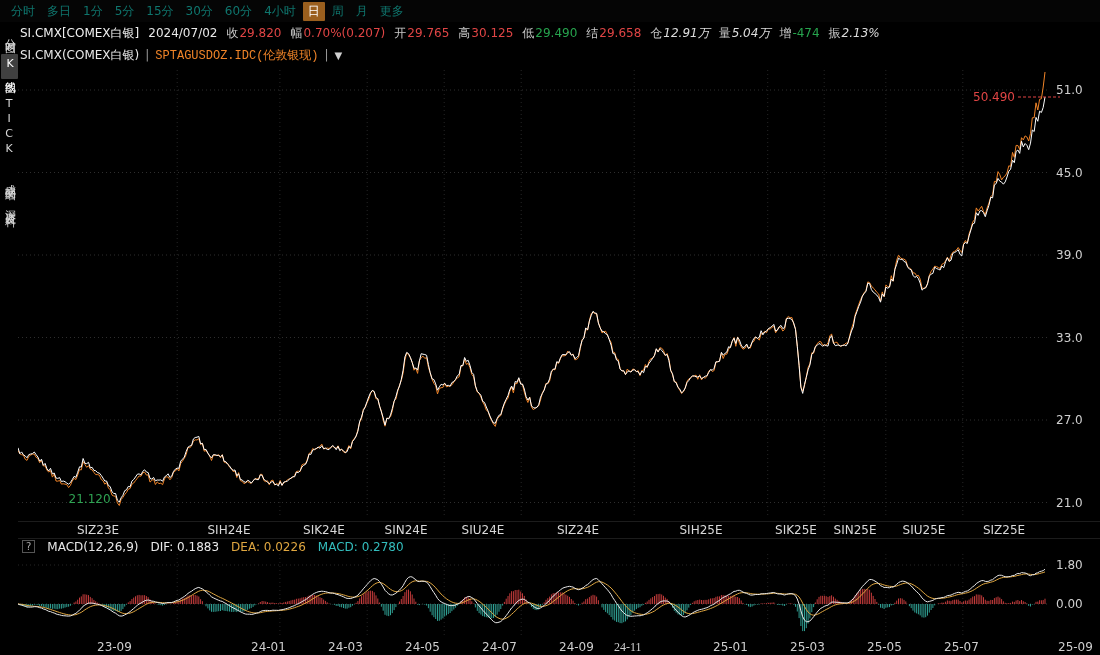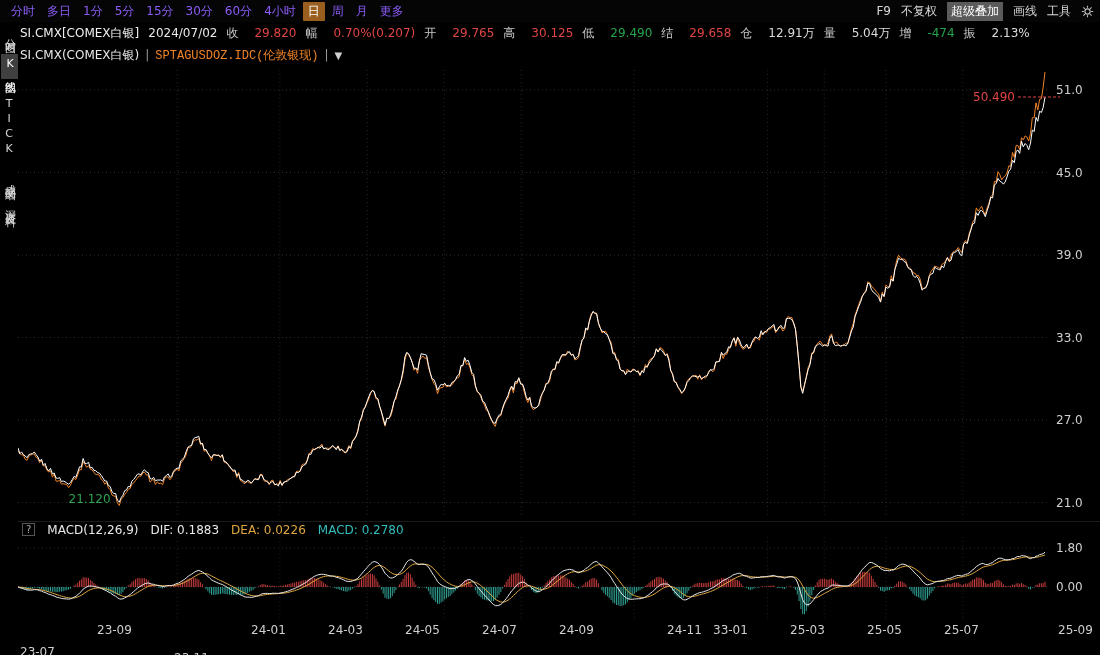--- a/index.html
+++ b/index.html
@@ -1,38 +1,38 @@
 <!DOCTYPE html>
 <html style="--up: #e04545; --down: #26a34d; --overlay: #f08428; --dea: #dfa640; --macd_label: #33bdbd; --hist_pos: #c33b3b; --hist_neg: #2f9e92;"><head>
 <meta charset="utf-8">
 <style>
   *{box-sizing:border-box;}
   html,body{margin:0;padding:0;background:#000;}
   body{width:1100px;height:655px;color:#ddd;font-family:"DejaVu Sans","Liberation Sans",sans-serif;font-size:12px;overflow:hidden;}
   .row1{height:22px;display:flex;align-items:center;padding:0 6px;background:#050505;}
   .period-tabs{display:flex;align-items:center;gap:2px;}
-  .tab{padding:1px 5px;color:#8b5cf6;cursor:pointer;white-space:nowrap;}
+  .tab{padding:1px 5px;color:#0f766e;cursor:pointer;white-space:nowrap;}
   .tab.active{background:#9a5f1e;color:#fff;border-radius:1px;}
   .right-tools{margin-left:auto;display:flex;align-items:center;gap:10px;}
   .rtool{color:#d8d8d8;cursor:pointer;white-space:nowrap;}
   .rtool.active{background:#5b5b5b;color:#fff;padding:1px 4px;}
   .gear{display:flex;align-items:center;cursor:pointer;}
   .below{display:flex;height:633px;}
   .sidebar{width:18px;display:flex;flex-direction:column;align-items:center;gap:18px;padding-top:8px;}
   .sitem{writing-mode:vertical-rl;text-orientation:upright;font-size:11px;letter-spacing:2px;color:#d8d8d8;cursor:pointer;}
   .sitem.active{background:#404040;color:#fff;padding:3px 1px;border-radius:1px;}
   .col{width:1082px;display:flex;flex-direction:column;}
   .quote-bar{height:22px;display:flex;align-items:center;gap:9px;white-space:nowrap;padding-left:2px;overflow:hidden;}
   .sym{color:#f0f0f0;}
   .qdate{color:#e8e8e8;}
   .qf .ql{color:#c8c8c8;}
-  .qf .qv{margin-left:16px;}
+  .qf .qv{margin-left:1px;}
   .v-red{color:var(--up,#e04545);}
   .v-green{color:var(--down,#26a34d);}
-  .v-white{color:#dcdcdc;}
+  .v-white{color:#dcdcdc;font-style:italic;}
   .overlay-bar{height:22px;display:flex;align-items:center;gap:6px;padding-left:2px;text-align:center;}
   .ob-primary{color:#e8e8e8;cursor:pointer;}
   .ob-sep{color:#9a9a9a;}
   .ob-secondary{color:var(--overlay,#f08428);cursor:pointer;font-family:Liberation Mono, monospace;}
   .ob-range{margin-left:auto;color:#d8d8d8;cursor:pointer;}
   .ob-caret{color:#cfcfcf;font-size:10px;margin-right:4px;cursor:pointer;}
   #main-chart,#macd-chart{display:block;background:#000;}
   .contract-row{height:17px;position:relative;border-top:1px solid #1c1c1c;}
   .contract-row span{position:absolute;top:1px;transform:translateX(-50%);color:#d8d8d8;white-space:nowrap;}
   .macd-header{height:16px;display:flex;align-items:center;gap:12px;padding-left:4px;border-top:1px solid #1c1c1c;white-space:nowrap;}
@@ -55,33 +55,20 @@
       <span class="tab">5分</span>
       <span class="tab">15分</span>
       <span class="tab">30分</span>
       <span class="tab">60分</span>
       <span class="tab">4小时</span>
       <span class="tab active">日</span>
       <span class="tab">周</span>
       <span class="tab">月</span>
       <span class="tab">更多</span>
     </div>
-  <div class="right-tools" id="right-tools">
-    <span class="rtool">F9</span>
-      <span class="rtool">不复权</span>
-      <span class="rtool active">超级叠加</span>
-      <span class="rtool">画线</span>
-      <span class="rtool">工具</span>
-      <span class="gear" id="gear-icon">
-      <svg width="13" height="13" viewBox="0 0 16 16">
-        <circle cx="8" cy="8" r="3.2" fill="none" stroke="#c0c0c0" stroke-width="1.4"></circle>
-        <path d="M8 1v2.5M8 12.5V15M1 8h2.5M12.5 8H15M3 3l1.8 1.8M11.2 11.2L13 13M13 3l-1.8 1.8M4.8 11.2L3 13" stroke="#c0c0c0" stroke-width="1.3"></path>
-      </svg>
-    </span>
-  </div>
 </div>
 
 <div class="below">
   <div class="sidebar" id="sidebar">
       <div class="sitem">分时图</div>
       <div class="sitem active">K线图</div>
       <div class="sitem">TICK</div>
       <div class="sitem">成交明细</div>
       <div class="sitem">深度资料</div>
     </div>
@@ -131,20 +118,33 @@
         <line x1="749.7" y1="4" x2="749.7" y2="450" stroke="#262626" stroke-dasharray="1 3"></line>
         <line x1="806.2" y1="4" x2="806.2" y2="450" stroke="#262626" stroke-dasharray="1 3"></line>
         <line x1="867.8" y1="4" x2="867.8" y2="450" stroke="#262626" stroke-dasharray="1 3"></line>
         <line x1="944.8" y1="4" x2="944.8" y2="450" stroke="#262626" stroke-dasharray="1 3"></line>
         <polyline points="0.0,384.3 1.8,387.8 3.6,388.7 5.4,389.1 7.2,393.2 9.0,394.4 10.8,390.4 12.7,389.1 14.5,388.1 16.3,388.2 18.1,391.3 19.9,392.5 21.7,396.7 23.5,394.3 25.3,399.9 27.1,399.8 28.9,404.0 30.7,406.1 32.5,404.7 34.4,411.1 36.2,408.0 38.0,415.0 39.8,415.2 41.6,414.4 43.4,418.1 45.2,417.8 47.0,418.1 48.8,418.6 50.6,421.6 52.4,419.4 54.2,415.1 56.1,412.4 57.9,413.5 59.7,409.0 61.5,403.6 63.3,403.9 65.1,395.6 66.9,398.5 68.7,401.3 70.5,399.7 72.3,403.2 74.1,403.8 75.9,406.4 77.7,408.6 79.6,408.6 81.4,409.2 83.2,413.4 85.0,414.7 86.8,418.2 88.6,416.4 90.4,421.9 92.2,423.8 94.0,429.1 95.8,430.0 97.6,430.3 99.4,436.9 101.3,439.5 103.1,433.5 104.9,431.4 106.7,428.5 108.5,426.4 110.3,423.1 112.1,422.5 113.9,418.2 115.7,417.0 117.5,414.6 119.3,412.2 121.1,409.9 123.0,410.2 124.8,406.7 126.6,406.2 128.4,409.1 130.2,408.9 132.0,416.1 133.8,414.4 135.6,413.1 137.4,418.5 139.2,415.9 141.0,417.6 142.8,417.2 144.6,418.7 146.5,412.9 148.3,410.8 150.1,411.0 151.9,413.8 153.7,411.6 155.5,406.1 157.3,405.1 159.1,402.6 160.9,404.9 162.7,397.5 164.5,395.0 166.3,392.4 168.2,388.5 170.0,381.3 171.8,381.9 173.6,379.6 175.4,375.2 177.2,373.8 179.0,374.0 180.8,372.7 182.6,378.6 184.4,377.2 186.2,385.2 188.0,384.6 189.9,387.4 191.7,389.9 193.5,394.5 195.3,389.2 197.1,389.2 198.9,389.6 200.7,388.7 202.5,391.7 204.3,388.6 206.1,396.1 207.9,396.8 209.7,397.5 211.5,401.1 213.4,402.2 215.2,405.6 217.0,405.0 218.8,411.5 220.6,406.6 222.4,414.7 224.2,415.3 226.0,417.7 227.8,416.6 229.6,415.6 231.4,416.7 233.2,417.3 235.1,414.8 236.9,413.2 238.7,412.6 240.5,413.3 242.3,408.3 244.1,408.4 245.9,414.6 247.7,415.7 249.5,414.8 251.3,418.8 253.1,414.7 254.9,414.1 256.8,419.1 258.6,417.4 260.4,418.8 262.2,414.4 264.0,419.4 265.8,416.7 267.6,415.6 269.4,413.9 271.2,412.9 273.0,412.3 274.8,411.3 276.6,409.3 278.4,405.5 280.3,405.1 282.1,405.7 283.9,398.9 285.7,398.0 287.5,398.0 289.3,393.4 291.1,387.4 292.9,386.6 294.7,382.5 296.5,383.8 298.3,382.4 300.1,381.8 302.0,380.2 303.8,378.1 305.6,382.8 307.4,382.6 309.2,382.0 311.0,382.5 312.8,381.3 314.6,380.2 316.4,381.6 318.2,382.5 320.0,379.8 321.8,383.8 323.6,383.3 325.5,385.9 327.3,386.9 329.1,383.8 330.9,379.6 332.7,382.9 334.5,374.6 336.3,372.5 338.1,370.3 339.9,363.8 341.7,356.2 343.5,352.9 345.3,343.3 347.2,341.3 349.0,336.8 350.8,333.0 352.6,327.4 354.4,324.5 356.2,326.1 358.0,332.9 359.8,332.7 361.6,340.3 363.4,345.1 365.2,354.1 367.0,360.2 368.9,352.3 370.7,352.3 372.5,350.8 374.3,344.9 376.1,334.9 377.9,333.2 379.7,325.5 381.5,319.2 383.3,314.5 385.1,307.2 386.9,294.1 388.7,287.1 390.5,288.4 392.4,292.1 394.2,296.2 396.0,304.2 397.8,302.1 399.6,307.4 401.4,294.7 403.2,291.6 405.0,290.2 406.8,292.4 408.6,291.6 410.4,301.3 412.2,307.0 414.1,313.4 415.9,317.3 417.7,319.7 419.5,327.9 421.3,322.6 423.1,321.7 424.9,321.5 426.7,317.3 428.5,320.9 430.3,320.2 432.1,320.2 433.9,318.9 435.8,316.0 437.6,313.8 439.4,311.8 441.2,310.8 443.0,300.2 444.8,299.8 446.6,293.5 448.4,298.4 450.2,297.3 452.0,301.8 453.8,308.4 455.6,310.8 457.4,320.1 459.3,326.1 461.1,327.2 462.9,331.0 464.7,335.9 466.5,339.1 468.3,344.2 470.1,345.6 471.9,350.8 473.7,354.7 475.5,358.1 477.3,360.4 479.1,353.2 481.0,350.8 482.8,349.5 484.6,343.1 486.4,338.3 488.2,334.5 490.0,332.1 491.8,325.1 493.6,320.9 495.4,326.9 497.2,317.3 499.0,317.7 500.8,312.5 502.7,317.6 504.5,318.8 506.3,326.1 508.1,332.4 509.9,336.5 511.7,331.1 513.5,340.9 515.3,343.7 517.1,342.3 518.9,341.0 520.7,339.8 522.5,334.0 524.3,326.9 526.2,323.6 528.0,317.3 529.8,317.8 531.6,315.2 533.4,306.6 535.2,303.0 537.0,304.0 538.8,296.5 540.6,297.3 542.4,292.6 544.2,289.7 546.0,289.9 547.9,289.3 549.7,285.1 551.5,287.2 553.3,288.7 555.1,288.1 556.9,293.8 558.7,293.4 560.5,291.6 562.3,282.6 564.1,273.8 565.9,271.8 567.7,263.6 569.6,264.0 571.4,254.7 573.2,247.6 575.0,246.1 576.8,247.6 578.6,247.8 580.4,256.4 582.2,261.6 584.0,266.9 585.8,265.8 587.6,265.2 589.4,269.0 591.2,273.1 593.1,276.4 594.9,286.1 596.7,286.6 598.5,292.7 600.3,293.5 602.1,302.7 603.9,304.6 605.7,305.1 607.5,308.7 609.3,303.0 611.1,305.3 612.9,305.8 614.8,303.0 616.6,303.4 618.4,305.8 620.2,304.5 622.0,309.7 623.8,304.5 625.6,304.2 627.4,298.5 629.2,301.5 631.0,295.4 632.8,292.6 634.6,292.4 636.5,289.1 638.3,283.1 640.1,286.1 641.9,281.7 643.7,282.2 645.5,284.4 647.3,289.8 649.1,287.5 650.9,292.6 652.7,303.9 654.5,308.8 656.3,315.7 658.1,316.0 660.0,320.9 661.8,324.4 663.6,327.5 665.4,325.8 667.2,322.1 669.0,315.5 670.8,312.9 672.6,311.9 674.4,310.2 676.2,310.1 678.0,309.1 679.8,313.3 681.7,308.8 683.5,313.9 685.3,311.2 687.1,312.2 688.9,310.5 690.7,305.3 692.5,303.7 694.3,305.5 696.1,304.5 697.9,296.3 699.7,295.6 701.5,295.0 703.4,287.1 705.2,292.5 707.0,288.2 708.8,288.2 710.6,283.3 712.4,281.0 714.2,275.4 716.0,271.6 717.8,280.3 719.6,270.9 721.4,277.4 723.2,280.8 725.0,283.2 726.9,282.3 728.7,279.4 730.5,281.8 732.3,282.1 734.1,276.5 735.9,275.3 737.7,271.0 739.5,272.4 741.3,274.1 743.1,267.8 744.9,267.4 746.7,265.3 748.6,266.6 750.4,262.7 752.2,263.2 754.0,261.3 755.8,260.1 757.6,266.8 759.4,263.9 761.2,260.8 763.0,261.7 764.8,265.0 766.6,263.4 768.4,252.3 770.3,250.5 772.1,251.7 773.9,251.5 775.7,258.0 777.5,262.6 779.3,280.7 781.1,299.0 782.9,320.7 784.7,325.2 786.5,319.8 788.3,310.7 790.1,301.5 791.9,297.8 793.8,286.8 795.6,287.3 797.4,280.7 799.2,277.8 801.0,275.7 802.8,275.7 804.6,278.9 806.4,279.3 808.2,279.1 810.0,276.9 811.8,269.9 813.6,267.9 815.5,277.5 817.3,276.4 819.1,276.3 820.9,279.3 822.7,280.4 824.5,279.3 826.3,278.9 828.1,276.9 829.9,277.6 831.7,269.5 833.5,262.7 835.3,257.3 837.1,249.0 839.0,243.6 840.8,238.3 842.6,233.6 844.4,229.9 846.2,226.7 848.0,224.5 849.8,215.9 851.6,216.6 853.4,220.0 855.2,222.0 857.0,223.8 858.8,226.3 860.7,228.0 862.5,235.5 864.3,225.9 866.1,230.8 867.9,218.9 869.7,220.6 871.5,221.0 873.3,209.7 875.1,215.3 876.9,202.9 878.7,194.2 880.5,189.1 882.4,191.9 884.2,192.8 886.0,193.1 887.8,194.4 889.6,200.2 891.4,202.1 893.2,203.3 895.0,206.9 896.8,207.0 898.6,209.7 900.4,209.3 902.2,213.2 904.0,222.2 905.9,222.4 907.7,221.4 909.5,217.5 911.3,209.6 913.1,205.4 914.9,203.0 916.7,200.2 918.5,200.6 920.3,201.5 922.1,202.4 923.9,198.3 925.7,197.4 927.6,194.9 929.4,191.2 931.2,195.3 933.0,189.4 934.8,186.2 936.6,185.3 938.4,184.1 940.2,181.5 942.0,184.3 943.8,186.5 945.6,177.9 947.4,174.5 949.3,177.0 951.1,167.9 952.9,162.8 954.7,156.1 956.5,153.6 958.3,141.9 960.1,145.0 961.9,142.7 963.7,140.3 965.5,145.6 967.3,148.5 969.1,142.0 970.9,137.1 972.8,130.7 974.6,128.8 976.4,115.4 978.2,115.8 980.0,105.6 981.8,108.7 983.6,113.9 985.4,111.3 987.2,109.8 989.0,107.0 990.8,99.8 992.6,100.4 994.5,86.4 996.3,91.3 998.1,79.4 999.9,79.5 1001.7,83.5 1003.5,71.7 1005.3,73.9 1007.1,69.9 1008.9,71.0 1010.7,75.0 1012.5,67.5 1014.3,51.8 1016.2,51.6 1018.0,36.8 1019.8,44.0 1021.6,33.3 1023.4,32.7 1025.2,21.0 1027.0,6.0" fill="none" stroke="#f08428" stroke-width="1"></polyline>
         <polyline points="0.0,381.8 1.8,387.7 3.6,385.9 5.4,388.8 7.2,389.9 9.0,391.8 10.8,388.6 12.7,388.0 14.5,387.6 16.3,386.0 18.1,388.7 19.9,391.0 21.7,395.2 23.5,393.2 25.3,399.3 27.1,397.4 28.9,402.6 30.7,405.0 32.5,402.3 34.4,407.9 36.2,407.0 38.0,412.0 39.8,412.4 41.6,411.6 43.4,415.6 45.2,415.0 47.0,415.7 48.8,417.1 50.6,418.2 52.4,416.6 54.2,413.7 56.1,410.4 57.9,411.3 59.7,406.3 61.5,400.8 63.3,401.0 65.1,392.5 66.9,397.3 68.7,397.6 70.5,396.3 72.3,401.9 74.1,401.3 75.9,404.4 77.7,404.7 79.6,406.7 81.4,407.1 83.2,409.3 85.0,412.1 86.8,415.0 88.6,415.0 90.4,419.5 92.2,420.6 94.0,425.8 95.8,427.5 97.6,427.5 99.4,434.2 101.3,436.0 103.1,431.8 104.9,429.3 106.7,424.7 108.5,423.8 110.3,420.4 112.1,420.8 113.9,415.1 115.7,413.5 117.5,411.0 119.3,408.3 121.1,407.9 123.0,408.9 124.8,405.3 126.6,403.8 128.4,406.0 130.2,406.6 132.0,412.4 133.8,413.1 135.6,411.4 137.4,414.8 139.2,414.0 141.0,414.1 142.8,413.9 144.6,415.2 146.5,410.9 148.3,409.7 150.1,407.8 151.9,411.5 153.7,410.2 155.5,405.4 157.3,403.2 159.1,402.1 160.9,402.3 162.7,395.1 164.5,393.2 166.3,391.1 168.2,385.4 170.0,381.2 171.8,380.0 173.6,379.4 175.4,372.9 177.2,371.5 179.0,371.2 180.8,370.4 182.6,377.8 184.4,377.4 186.2,383.7 188.0,383.4 189.9,387.1 191.7,390.0 193.5,391.9 195.3,388.7 197.1,388.8 198.9,389.3 200.7,389.5 202.5,390.7 204.3,389.0 206.1,395.3 207.9,395.7 209.7,398.3 211.5,399.9 213.4,403.1 215.2,404.3 217.0,404.0 218.8,409.8 220.6,407.7 222.4,413.6 224.2,413.9 226.0,415.8 227.8,416.3 229.6,414.3 231.4,415.0 233.2,417.2 235.1,414.9 236.9,412.6 238.7,413.6 240.5,413.6 242.3,408.9 244.1,409.3 245.9,413.4 247.7,414.6 249.5,416.0 251.3,417.9 253.1,416.0 254.9,415.6 256.8,418.6 258.6,418.4 260.4,419.9 262.2,415.6 264.0,419.3 265.8,416.1 267.6,415.6 269.4,415.1 271.2,413.4 273.0,412.1 274.8,410.7 276.6,410.8 278.4,406.1 280.3,406.6 282.1,404.9 283.9,401.0 285.7,399.3 287.5,398.3 289.3,394.7 291.1,388.1 292.9,388.4 294.7,384.1 296.5,383.3 298.3,382.7 300.1,381.0 302.0,382.2 303.8,379.7 305.6,382.8 307.4,382.0 309.2,383.4 311.0,383.6 312.8,381.6 314.6,379.5 316.4,381.0 318.2,383.7 320.0,380.3 321.8,384.7 323.6,383.1 325.5,385.1 327.3,386.5 329.1,385.7 330.9,380.8 332.7,381.7 334.5,375.5 336.3,373.4 338.1,370.0 339.9,365.2 341.7,355.3 343.5,351.1 345.3,344.6 347.2,340.8 349.0,335.7 350.8,330.7 352.6,326.6 354.4,324.4 356.2,325.4 358.0,331.5 359.8,332.8 361.6,340.1 363.4,346.0 365.2,351.8 367.0,359.1 368.9,352.1 370.7,352.9 372.5,348.9 374.3,342.6 376.1,335.5 377.9,330.7 379.7,324.1 381.5,320.0 383.3,313.4 385.1,304.2 386.9,291.0 388.7,286.4 390.5,287.6 392.4,291.3 394.2,296.5 396.0,302.3 397.8,302.0 399.6,304.1 401.4,294.9 403.2,287.7 405.0,288.2 406.8,288.5 408.6,289.3 410.4,298.5 412.2,306.7 414.1,312.9 415.9,313.6 417.7,317.9 419.5,324.2 421.3,320.9 423.1,318.3 424.9,318.9 426.7,317.3 428.5,319.6 430.3,319.3 432.1,320.2 433.9,316.5 435.8,315.6 437.6,313.3 439.4,309.7 441.2,308.3 443.0,299.4 444.8,299.7 446.6,291.5 448.4,295.3 450.2,294.3 452.0,299.5 453.8,306.5 455.6,308.3 457.4,319.8 459.3,325.3 461.1,327.2 462.9,329.3 464.7,335.4 466.5,336.4 468.3,341.0 470.1,345.1 471.9,350.0 473.7,353.8 475.5,357.0 477.3,357.2 479.1,352.6 481.0,349.2 482.8,348.7 484.6,342.1 486.4,337.0 488.2,333.2 490.0,329.5 491.8,323.5 493.6,320.1 495.4,323.9 497.2,315.5 499.0,316.2 500.8,311.7 502.7,318.2 504.5,318.0 506.3,323.0 508.1,330.6 509.9,334.0 511.7,331.4 513.5,340.0 515.3,341.5 517.1,342.1 518.9,341.4 520.7,338.8 522.5,331.2 524.3,327.6 526.2,324.1 528.0,318.2 529.8,317.0 531.6,312.9 533.4,305.1 535.2,303.4 537.0,303.0 538.8,295.6 540.6,296.8 542.4,291.9 544.2,288.6 546.0,288.6 547.9,288.8 549.7,286.6 551.5,285.7 553.3,289.2 555.1,288.5 556.9,292.6 558.7,291.6 560.5,289.7 562.3,280.9 564.1,274.4 565.9,272.0 567.7,261.9 569.6,263.9 571.4,255.1 573.2,249.6 575.0,245.3 576.8,247.0 578.6,247.3 580.4,257.2 582.2,261.9 584.0,265.2 585.8,265.7 587.6,267.8 589.4,268.6 591.2,273.5 593.1,279.1 594.9,287.6 596.7,287.9 598.5,294.0 600.3,295.2 602.1,303.1 603.9,305.0 605.7,304.7 607.5,308.5 609.3,305.9 611.1,304.9 612.9,306.1 614.8,303.9 616.6,303.9 618.4,305.5 620.2,305.7 622.0,308.9 623.8,305.0 625.6,306.7 627.4,300.5 629.2,300.8 631.0,297.3 632.8,294.9 634.6,292.3 636.5,289.5 638.3,282.7 640.1,285.9 641.9,282.6 643.7,284.3 645.5,286.8 647.3,289.2 649.1,288.6 650.9,294.5 652.7,304.7 654.5,307.7 656.3,315.6 658.1,316.7 660.0,321.5 661.8,323.1 663.6,326.8 665.4,325.2 667.2,322.0 669.0,316.5 670.8,314.5 672.6,311.6 674.4,310.0 676.2,309.9 678.0,310.8 679.8,311.0 681.7,309.9 683.5,312.6 685.3,311.6 687.1,310.2 688.9,309.9 690.7,306.5 692.5,303.6 694.3,304.2 696.1,302.3 697.9,295.8 699.7,295.8 701.5,295.3 703.4,286.3 705.2,289.1 707.0,287.4 708.8,286.1 710.6,280.7 712.4,281.6 714.2,275.3 716.0,272.2 717.8,277.5 719.6,271.4 721.4,273.9 723.2,279.1 725.0,281.7 726.9,280.6 728.7,278.0 730.5,282.5 732.3,280.6 734.1,276.0 735.9,272.4 737.7,271.0 739.5,272.4 741.3,271.2 743.1,264.7 744.9,268.8 746.7,266.0 748.6,265.1 750.4,262.6 752.2,261.6 754.0,260.3 755.8,258.4 757.6,265.1 759.4,264.1 761.2,260.9 763.0,259.4 764.8,262.6 766.6,261.6 768.4,252.9 770.3,252.2 772.1,252.5 773.9,253.7 775.7,256.9 777.5,263.6 779.3,280.2 781.1,299.5 782.9,321.4 784.7,327.4 786.5,318.4 788.3,311.4 790.1,303.8 791.9,299.0 793.8,288.4 795.6,286.0 797.4,280.5 799.2,279.4 801.0,277.5 802.8,278.4 804.6,280.3 806.4,278.7 808.2,279.6 810.0,280.1 811.8,272.3 813.6,269.6 815.5,276.8 817.3,279.7 819.1,279.1 820.9,279.1 822.7,280.0 824.5,279.5 826.3,279.0 828.1,279.9 829.9,276.9 831.7,271.0 833.5,265.0 835.3,260.9 837.1,250.5 839.0,245.4 840.8,240.3 842.6,236.1 844.4,230.1 846.2,227.6 848.0,225.2 849.8,217.2 851.6,217.6 853.4,223.6 855.2,226.1 857.0,227.5 858.8,229.1 860.7,231.7 862.5,236.2 864.3,227.9 866.1,230.4 867.9,221.2 869.7,222.2 871.5,221.1 873.3,213.0 875.1,215.1 876.9,203.4 878.7,198.3 880.5,192.2 882.4,193.5 884.2,193.2 886.0,195.5 887.8,196.2 889.6,200.9 891.4,203.1 893.2,203.8 895.0,209.3 896.8,211.4 898.6,210.3 900.4,212.6 902.2,217.1 904.0,224.2 905.9,222.4 907.7,221.9 909.5,218.0 911.3,210.1 913.1,208.1 914.9,207.4 916.7,201.1 918.5,202.5 920.3,203.2 922.1,204.0 923.9,200.0 925.7,201.7 927.6,195.6 929.4,191.8 931.2,195.4 933.0,194.2 934.8,187.3 936.6,186.5 938.4,185.4 940.2,183.7 942.0,188.4 943.8,189.9 945.6,178.3 947.4,176.5 949.3,177.5 951.1,169.9 952.9,163.9 954.7,158.0 956.5,157.2 958.3,146.7 960.1,149.4 961.9,144.9 963.7,144.6 965.5,146.7 967.3,150.7 969.1,144.8 970.9,139.4 972.8,131.2 974.6,131.9 976.4,118.9 978.2,117.6 980.0,112.4 981.8,115.2 983.6,116.1 985.4,118.2 987.2,115.9 989.0,111.0 990.8,105.2 992.6,103.2 994.5,94.2 996.3,96.7 998.1,85.4 999.9,84.0 1001.7,87.4 1003.5,75.2 1005.3,80.9 1007.1,77.5 1008.9,79.3 1010.7,83.7 1012.5,77.1 1014.3,64.0 1016.2,65.5 1018.0,51.4 1019.8,55.3 1021.6,45.2 1023.4,46.5 1025.2,41.4 1027.0,31.0" fill="none" stroke="#ffffff" stroke-width="1"></polyline>
         <line x1="1000" y1="31.0" x2="1042" y2="31.0" stroke="#e04545" stroke-dasharray="3 2"></line>
         <text x="997" y="35.0" fill="#e04545" font-size="12" text-anchor="end">50.490</text>
         <text x="92.6" y="436.8" fill="#2fa353" font-size="12" text-anchor="end">21.120</text>
       </svg>
+    <div class="contract-row" id="contract-row">
+        <span style="left: 80px;">SIZ23E</span>
+        <span style="left: 211px;">SIH24E</span>
+        <span style="left: 306px;">SIK24E</span>
+        <span style="left: 388px;">SIN24E</span>
+        <span style="left: 465px;">SIU24E</span>
+        <span style="left: 560px;">SIZ24E</span>
+        <span style="left: 683px;">SIH25E</span>
+        <span style="left: 778px;">SIK25E</span>
+        <span style="left: 837px;">SIN25E</span>
+        <span style="left: 906px;">SIU25E</span>
+        <span style="left: 986px;">SIZ25E</span>
+      </div>
     <div class="macd-header">
       <span class="help">?</span>
       <span class="mtitle">MACD(12,26,9)</span>
       <span class="c-dif"><span>DIF:</span> <span>0.1883</span></span>
       <span class="c-dea"><span>DEA:</span> <span>0.0226</span></span>
       <span class="c-macd"><span>MACD:</span> <span>0.2780</span></span>
     </div>
     <svg id="macd-chart" width="1082" height="84">
         <line x1="0" y1="50.0" x2="1030" y2="50.0" stroke="#3a3a3a" stroke-dasharray="1 3"></line>
         <line x1="0" y1="11.0" x2="1030" y2="11.0" stroke="#262626" stroke-dasharray="1 3"></line>
@@ -734,21 +734,21 @@
       </svg>
     <div class="time-row" id="time-row">
         <span style="left: 2px; margin-top: 22px;">23-07</span>
         <span style="left: 79px;">23-09</span>
         <span style="left: 156px; margin-top: 28px;">23-11</span>
         <span style="left: 233px;">24-01</span>
         <span style="left: 310px;">24-03</span>
         <span style="left: 387px;">24-05</span>
         <span style="left: 464px;">24-07</span>
         <span style="left: 541px;">24-09</span>
-        <span style="left: 649px;">24-11</span>
-        <span style="left: 695px;">33-01</span>
+        <span style="left: 596px; font-family: Liberation Serif, serif;">24-11</span>
+        <span style="left: 695px;">25-01</span>
         <span style="left: 772px;">25-03</span>
         <span style="left: 849px;">25-05</span>
         <span style="left: 926px;">25-07</span>
         <span style="left: 1040px;">25-09</span>
       </div>
   </div>
 </div>
 
 </body></html>

